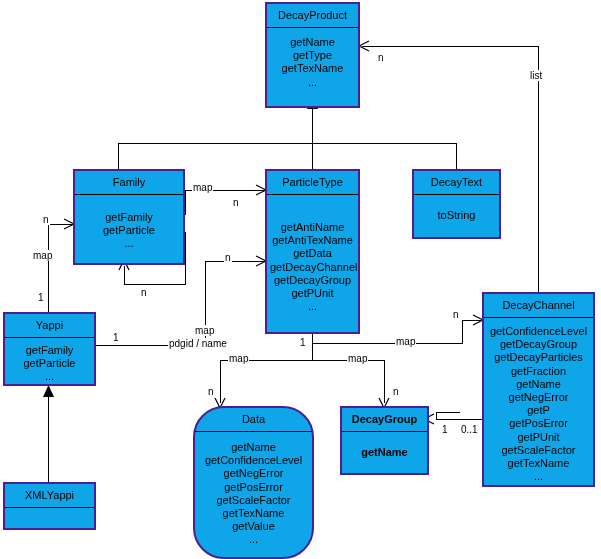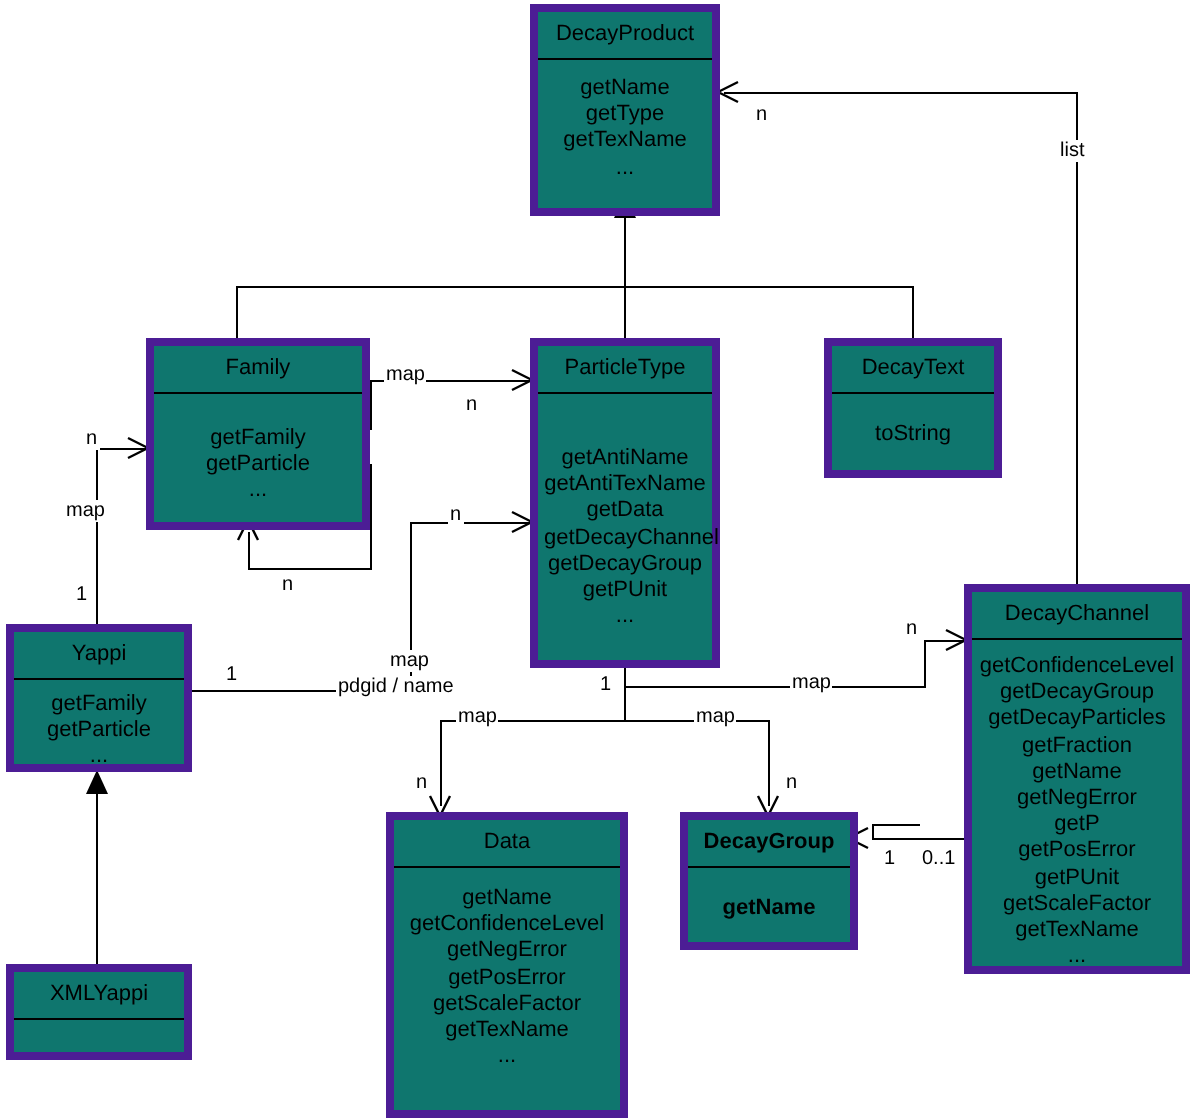--- a/index.html
+++ b/index.html
@@ -10,22 +10,22 @@
   #canvas{
     position:relative;
     width:601px;
     height:559px;
     background:#ffffff;
     overflow:hidden;
   }
   
   .uml-class{
     position:absolute;
-    border:4px solid #4c1d95;
-    background:#0f766e;
+    border:2px solid #4c1d95;
+    background:#0ea5e9;
     box-sizing:border-box;
     z-index:5;
   }
   .uml-name{
     text-align:center;
     font-size:11px;
     line-height:13px;
     padding:5px 2px 5px 2px;
     border-bottom:1px solid #000;
     color:#000;
@@ -251,29 +251,30 @@
       <span class="m">getNegError</span>
       <span class="m">getP</span>
       <span class="m">getPosError</span>
       <span class="m">getPUnit</span>
       <span class="m">getScaleFactor</span>
       <span class="m">getTexName</span>
       <span class="m">...</span>
     </div>
   </div>
 
-  <div class="uml-class" style="left:193px;top:406px;width:121px;height:153px;">
+  <div class="uml-class" style="left:193px;top:406px;width:121px;height:153px;border-radius:31px;">
     <div class="uml-name">Data</div>
     <div class="uml-body" style="padding-top:9px;">
       <span class="m">getName</span>
       <span class="m">getConfidenceLevel</span>
       <span class="m">getNegError</span>
       <span class="m">getPosError</span>
       <span class="m">getScaleFactor</span>
       <span class="m">getTexName</span>
+      <span class="m">getValue</span>
       <span class="m">...</span>
     </div>
   </div>
 
   <div class="uml-class" style="left:340px;top:406px;width:89px;height:69px;font-weight:bold;">
     <div class="uml-name">DecayGroup</div>
     <div class="uml-body" style="padding-top:14px;">
       <span class="m">getName</span>
     </div>
   </div>

